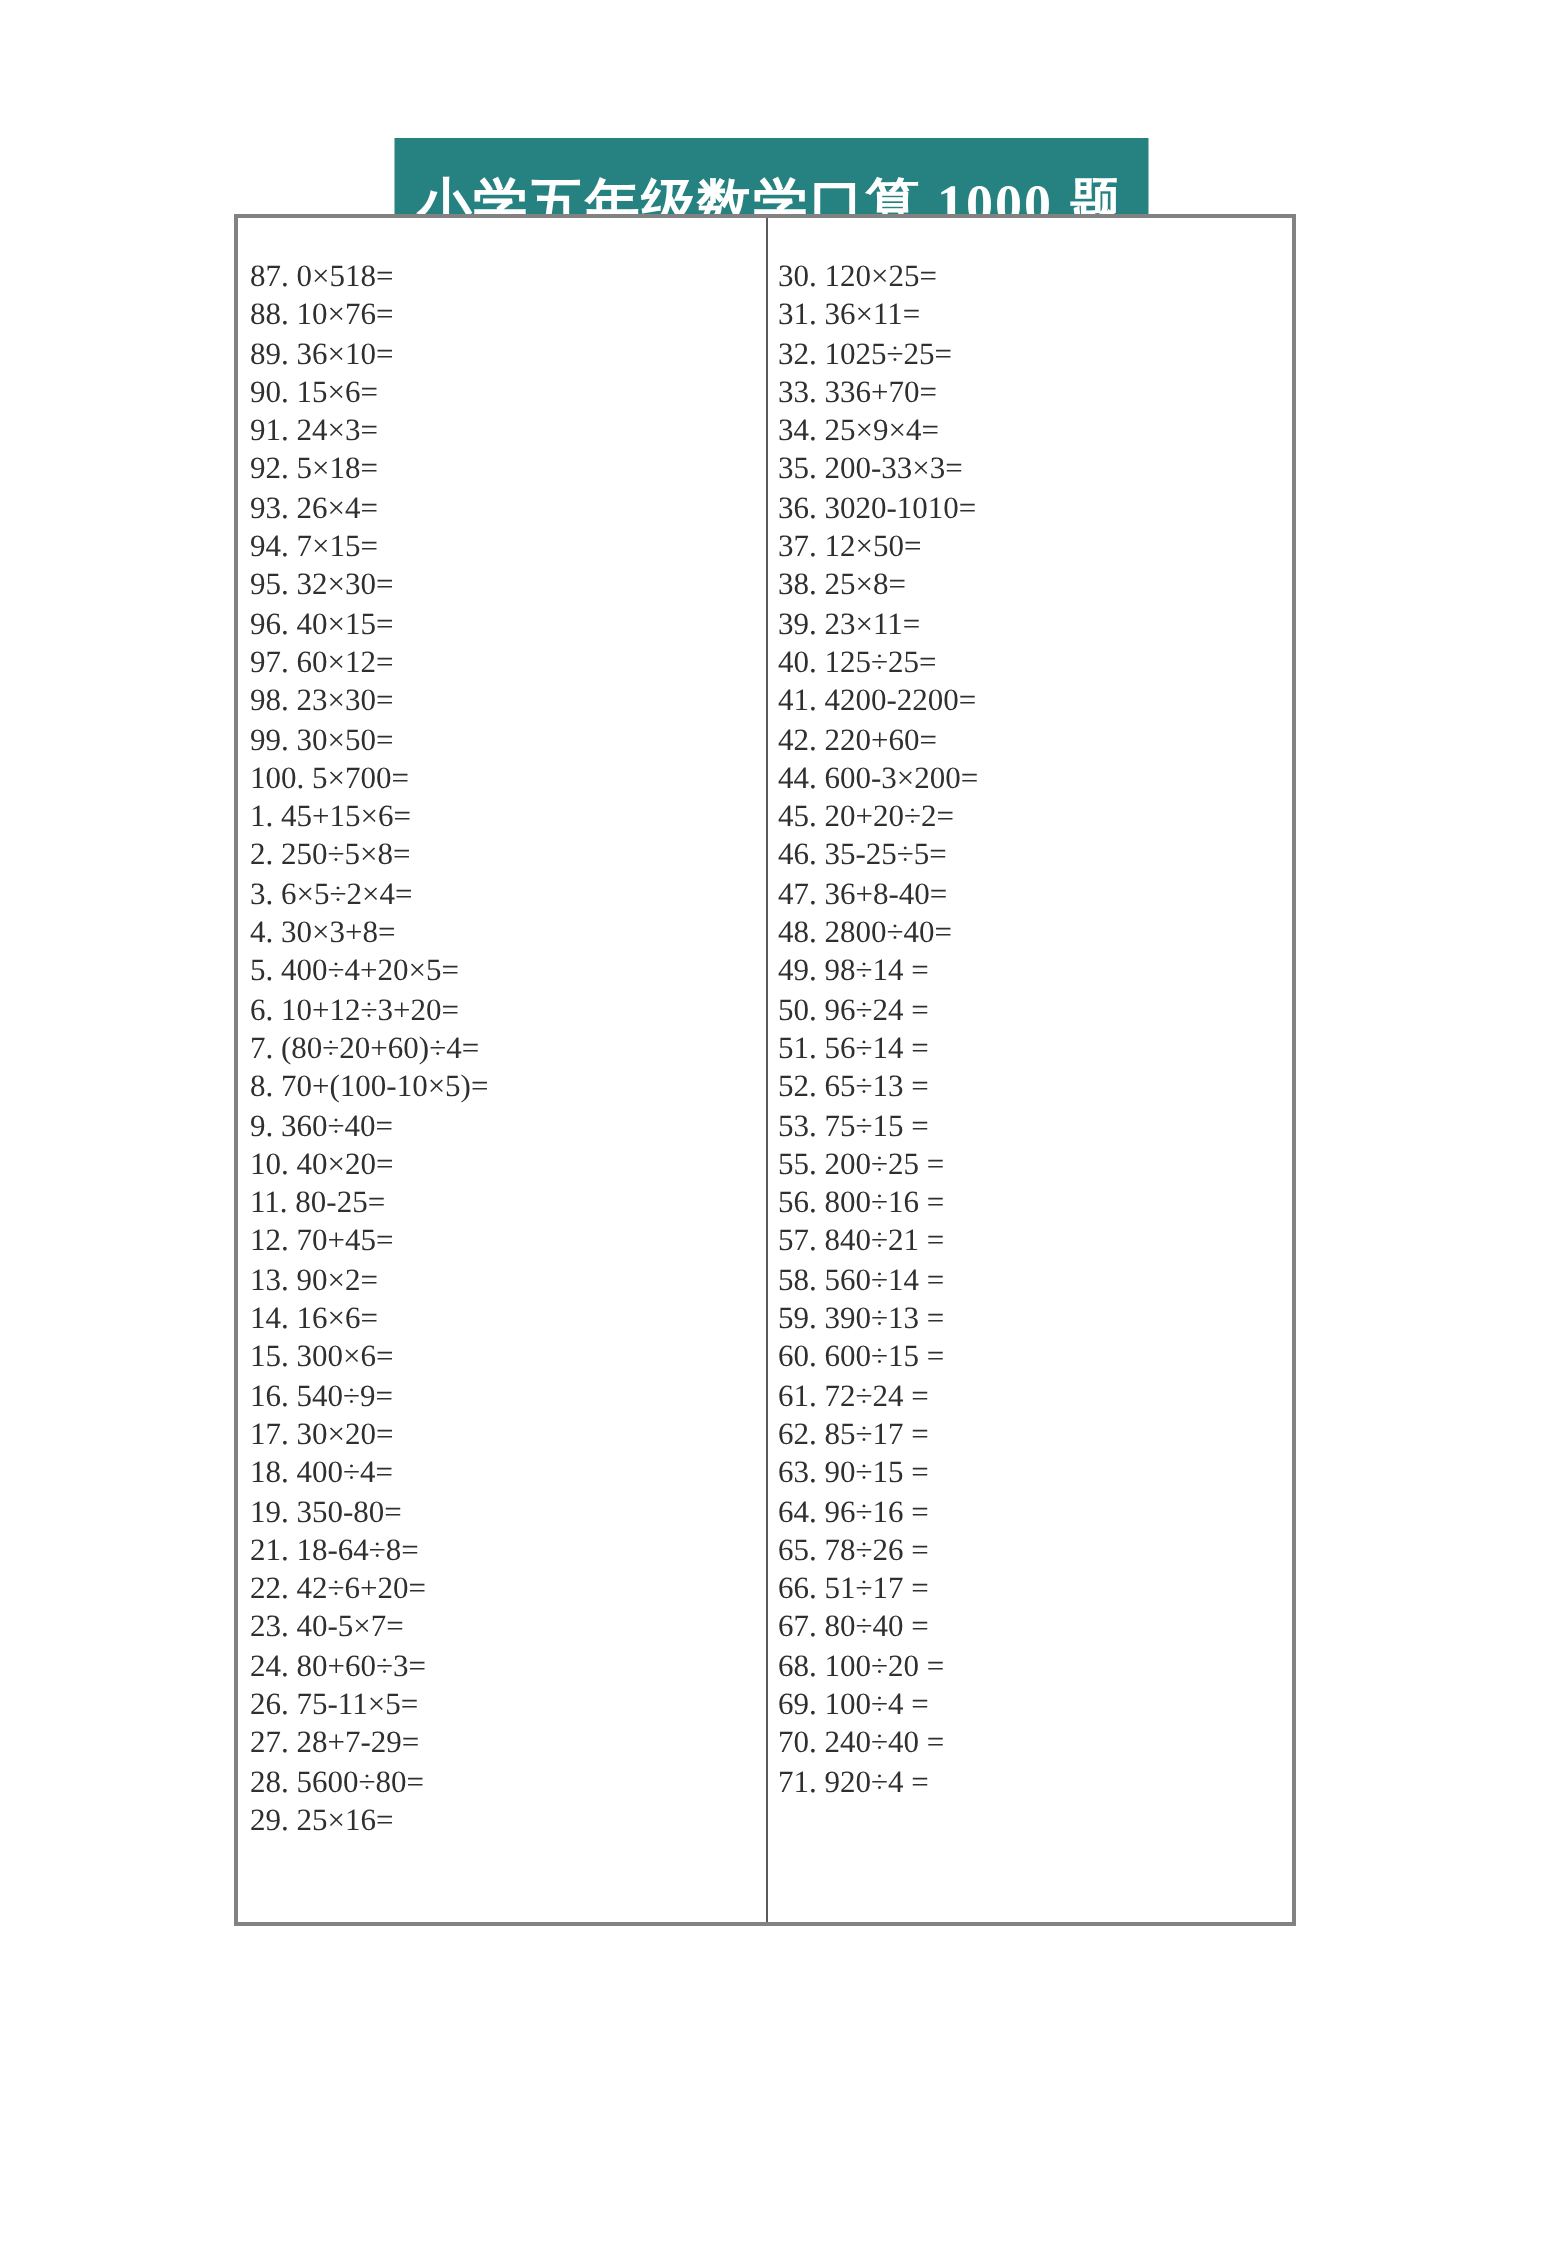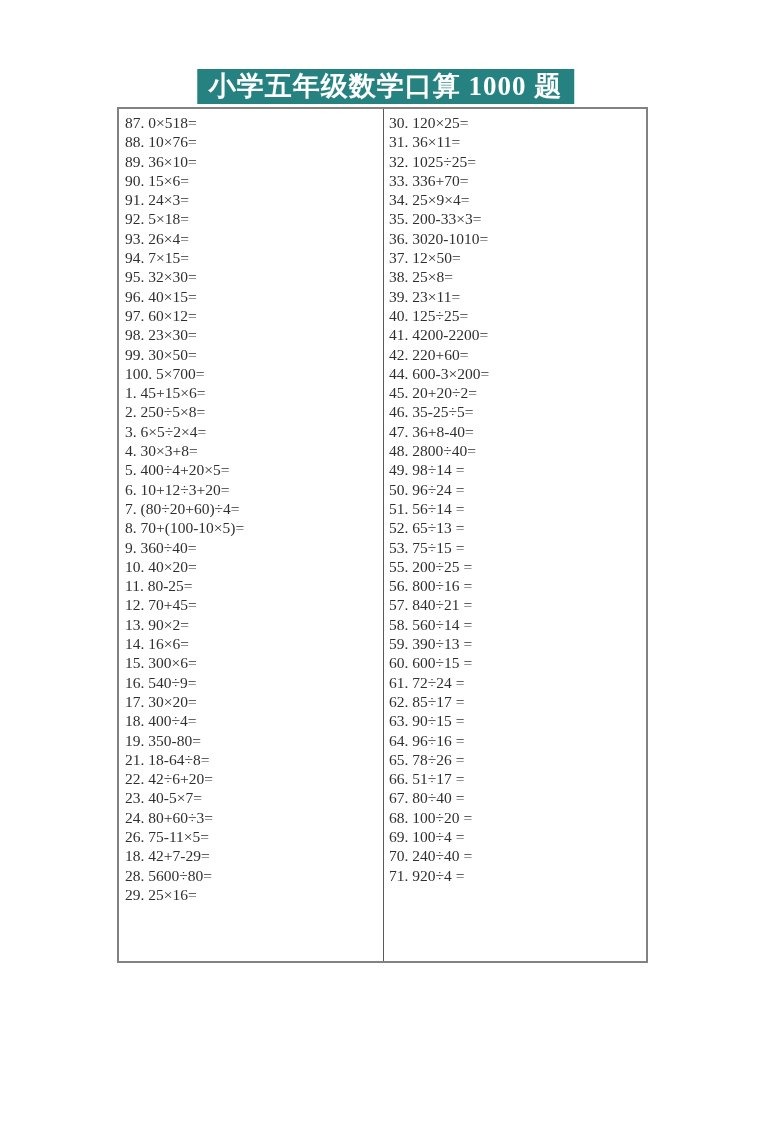--- a/index.html
+++ b/index.html
@@ -16,38 +16,38 @@
     top: 69px;
     left: 50%;
     transform: translateX(-50%);
     background: #268280;
     color: #ffffff;
     font-family: "Liberation Serif", serif;
     font-size: 27px;
     font-weight: bold;
     line-height: 35px;
     height: 35px;
-    padding: 0 12px;
+    padding: 16px 12px;
     letter-spacing: 1px;
     white-space: nowrap;
   }
   .worksheet-table {
     position: absolute;
     left: 117px;
     top: 107px;
     width: 531px;
     height: 856px;
     border: 2px solid #828282;
     box-sizing: border-box;
     display: flex;
     background: #ffffff;
   }
   .col {
     box-sizing: border-box;
-    padding: 4px 0 0 6px;
+    padding: 20px 0 0 6px;
     overflow: hidden;
   }
   .col-left {
     width: 265px;
     border-right: 1px solid #5a5a5a;
   }
   .col-right {
     flex: 1;
     padding-left: 5px;
   }
@@ -97,21 +97,21 @@
       <div class="problem">15. 300×6=</div>
       <div class="problem">16. 540÷9=</div>
       <div class="problem">17. 30×20=</div>
       <div class="problem">18. 400÷4=</div>
       <div class="problem">19. 350-80=</div>
       <div class="problem">21. 18-64÷8=</div>
       <div class="problem">22. 42÷6+20=</div>
       <div class="problem">23. 40-5×7=</div>
       <div class="problem">24. 80+60÷3=</div>
       <div class="problem">26. 75-11×5=</div>
-      <div class="problem">18. 42+7-29=</div>
+      <div class="problem">27. 28+7-29=</div>
       <div class="problem">28. 5600÷80=</div>
       <div class="problem">29. 25×16=</div>
     </div>
   <div class="col col-right">
       <div class="problem">30. 120×25=</div>
       <div class="problem">31. 36×11=</div>
       <div class="problem">32. 1025÷25=</div>
       <div class="problem">33. 336+70=</div>
       <div class="problem">34. 25×9×4=</div>
       <div class="problem">35. 200-33×3=</div>

